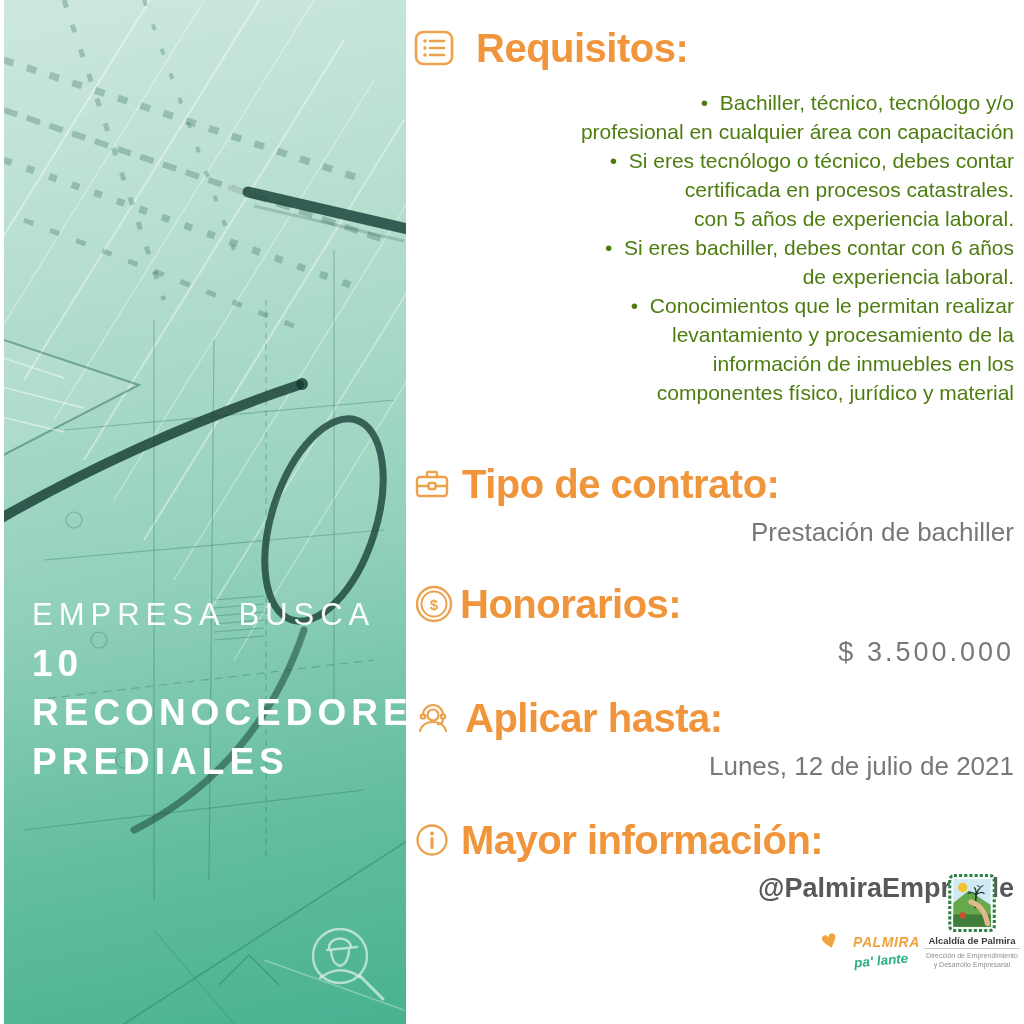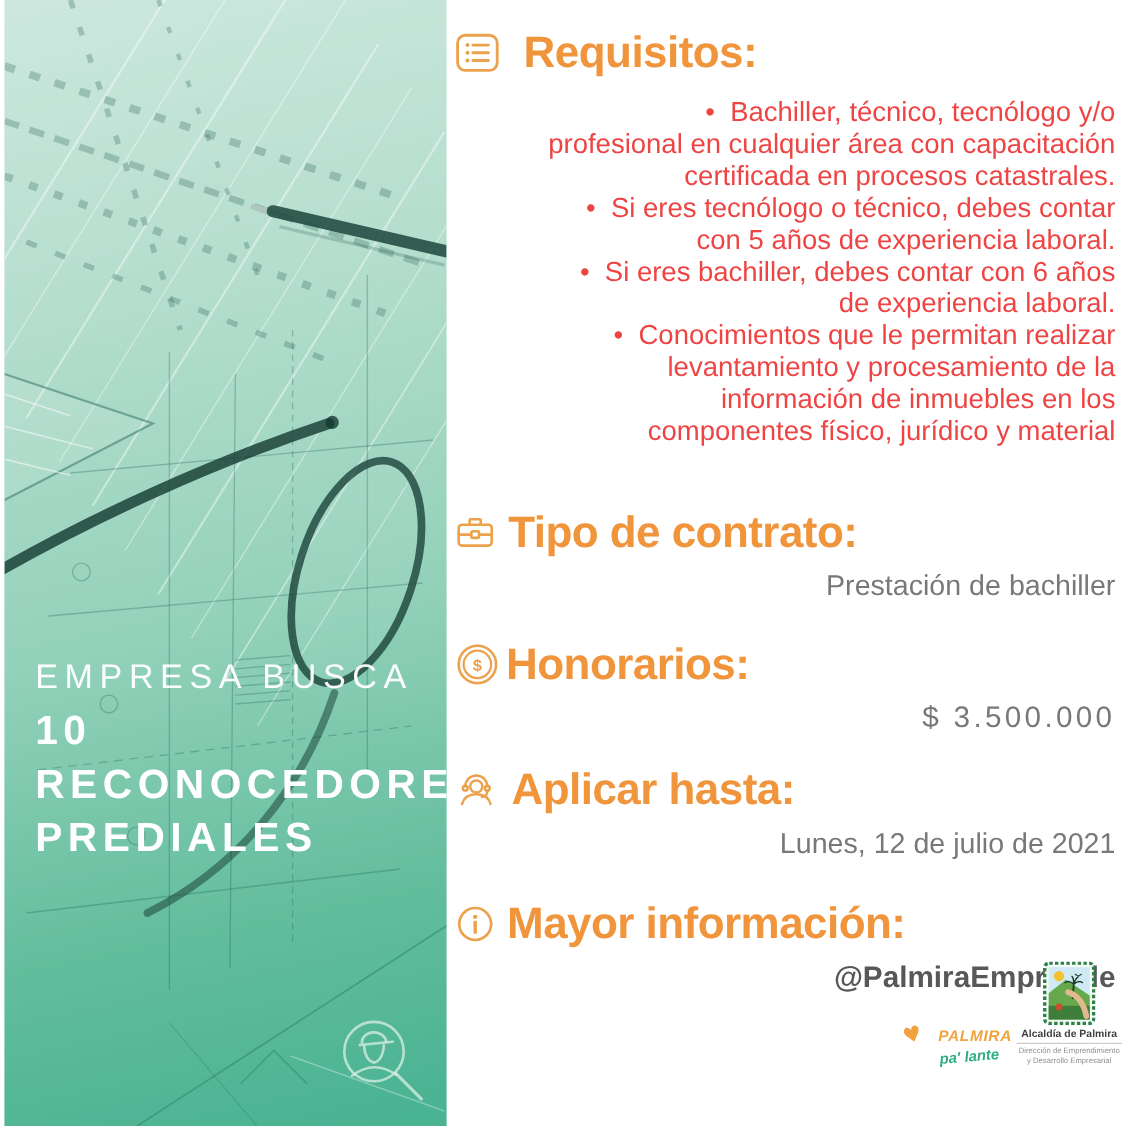--- a/index.html
+++ b/index.html
@@ -24,21 +24,21 @@
   .sec-h h2{margin:0;font-size:40px;line-height:48px;font-weight:700;color:#F0953C;letter-spacing:-.5px;}
   .sec-h .ic{flex:0 0 auto;display:flex;align-items:center;}
   #sec-req{top:24px;}
   #sec-req .sec-h{gap:22px;}
   #sec-con{top:460px;} #sec-con .sec-h{gap:12px;}
   #sec-hon{top:580px;} #sec-hon .sec-h{gap:6px;}
   #sec-apl{top:694px;} #sec-apl .sec-h{gap:13px;}
   #sec-inf{top:816px;} #sec-inf .sec-h{gap:11px;}
 
   .req-lines{margin-top:16px;}
-  .ln{font-size:25px;line-height:29px;color:#ef4444;white-space:nowrap;}
+  .ln{font-size:21px;line-height:29px;color:#4d7c0f;white-space:nowrap;}
 
   .val{margin-top:9px;font-size:26px;color:#77787B;}
   #sec-hon .val{font-size:27px;letter-spacing:3px;}
   #sec-inf .val{font-weight:700;color:#57585A;font-size:27px;}
 
   
   .palmira-logo{position:absolute;left:822px;top:933px;width:110px;}
   .pal-row{position:relative;padding-left:15px;white-space:nowrap;}
   .heart{position:absolute;left:-1px;top:-3px;font-size:19px;color:#F0A33F;transform:rotate(-16deg);
     font-family:"DejaVu Sans",sans-serif;}
@@ -168,22 +168,22 @@
                 <circle cx="11" cy="18" r="1.8"></circle>
                 <circle cx="11" cy="25" r="1.8"></circle>
               </g>
           </svg>
         </span>
         <h2>Requisitos:</h2>
       </header>
       <div class="req-lines">
         <div class="ln">•&nbsp;&nbsp;Bachiller, técnico, tecnólogo y/o</div>
         <div class="ln">profesional en cualquier área con capacitación</div>
+        <div class="ln">•&nbsp;&nbsp;Si eres tecnólogo o técnico, debes contar</div>
         <div class="ln">certificada en procesos catastrales.</div>
-        <div class="ln">•&nbsp;&nbsp;Si eres tecnólogo o técnico, debes contar</div>
         <div class="ln">con 5 años de experiencia laboral.</div>
         <div class="ln">•&nbsp;&nbsp;Si eres bachiller, debes contar con 6 años</div>
         <div class="ln">de experiencia laboral.</div>
         <div class="ln">•&nbsp;&nbsp;Conocimientos que le permitan realizar</div>
         <div class="ln">levantamiento y procesamiento de la</div>
         <div class="ln">información de inmuebles en los</div>
         <div class="ln">componentes físico, jurídico y material</div>
       </div>
     </section>
 

